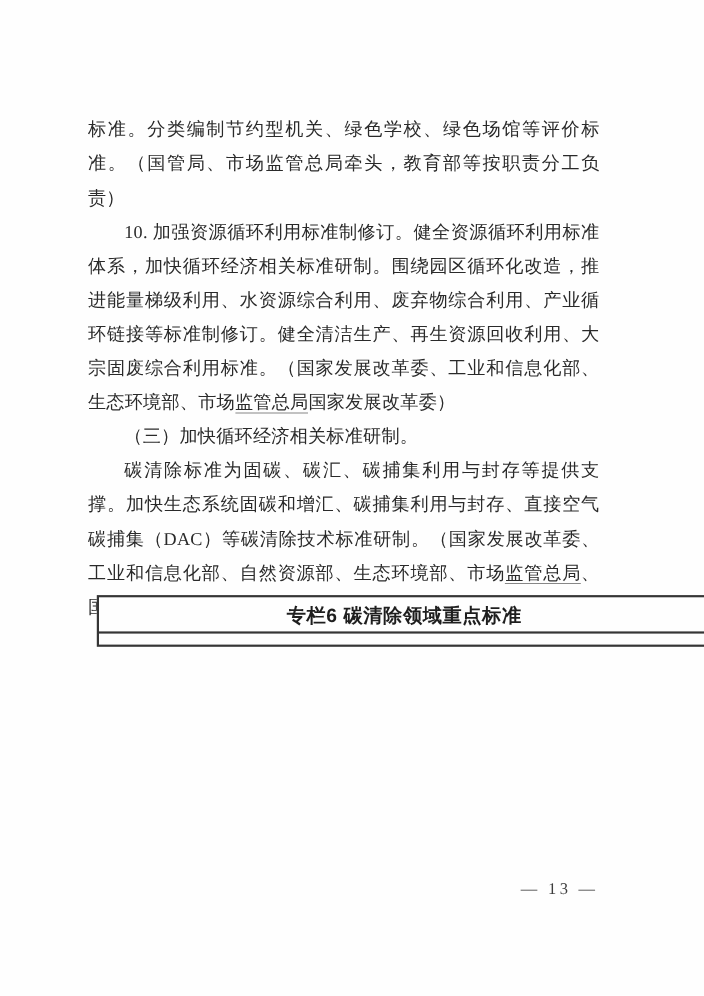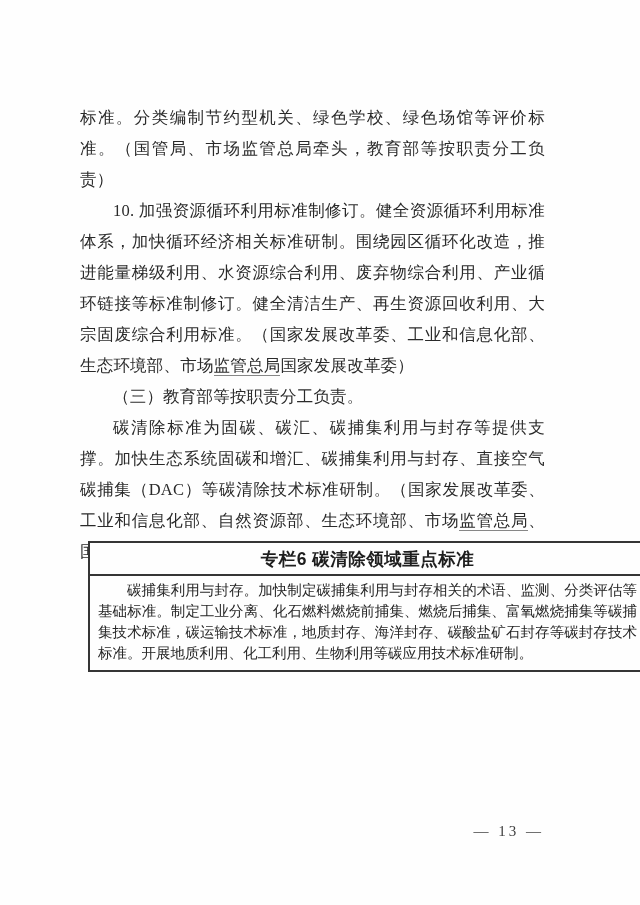--- a/index.html
+++ b/index.html
@@ -51,41 +51,40 @@
     font-size: 14.5px;
     line-height: 21px;
     text-align: justify;
     word-break: break-all;
     color: #262626;
   }
   .box-body p { margin: 0; text-indent: 2em; }
   .page-number {
     position: absolute;
     right: 96px;
-    top: 823px;
+    top: 801px;
     font-size: 15px;
     color: #3d3d3d;
     letter-spacing: 3px;
     white-space: nowrap;
   }
 </style>
 </head>
 <body>
 
 <div class="page">
 
   <div class="main-text">
     <p>标准。分类编制节约型机关、绿色学校、绿色场馆等评价标准。（国管局、市场监管总局牵头，教育部等按职责分工负责）</p>
     <p class="indent"><span>10. 加强资源循环利用标准制修订。健全资源循环利用标准体系，加快循环经济相关标准研制。围绕园区循环化改造，推进能量梯级利用、水资源综合利用、废弃物综合利用、产业循环链接等标准制修订。健全清洁生产、再生资源回收利用、大宗固废综合利用标准。（国家发展改革委、工业和信息化部、生态环境部、市场</span><span class="u">监管总局</span><span>国家发展改革委）</span></p>
-    <p class="indent">（三）教育部等按职责分工负责。</p>
+    <p class="indent">（三）加快循环经济相关标准研制。</p>
     <p class="indent"><span>碳清除标准为固碳、碳汇、碳捕集利用与封存等提供支撑。加快生态系统固碳和增汇、碳捕集利用与封存、直接空气碳捕集（DAC）等碳清除技术标准研制。（国家发展改革委、工业和信息化部、自然资源部、生态环境部、市场</span><span class="u">监管总局</span><span>、国家能源局、国家林草局等按职责分工负责）</span></p>
   </div>
 
   <div class="column-box">
     <div class="box-title">专栏6 碳清除领域重点标准</div>
     <div class="box-body">
-      <p>碳捕集利用与封存。加快制定碳捕集利用与封存相关的术语、监测、分类评估等基础标准。制定工业分离、化石燃料燃烧前捕集、燃烧后捕集、富氧燃烧捕集等碳捕集技术标准，碳运输技术标准，地质封存、海洋封存、碳酸盐矿石封存等碳封存技术标准。开展地质利用、化工利用、生物利用等碳应用技术标准研制。</p>
     </div>
   </div>
 
   <div class="page-number">— 13 —</div>
 
 </div>
 
 </body></html>

